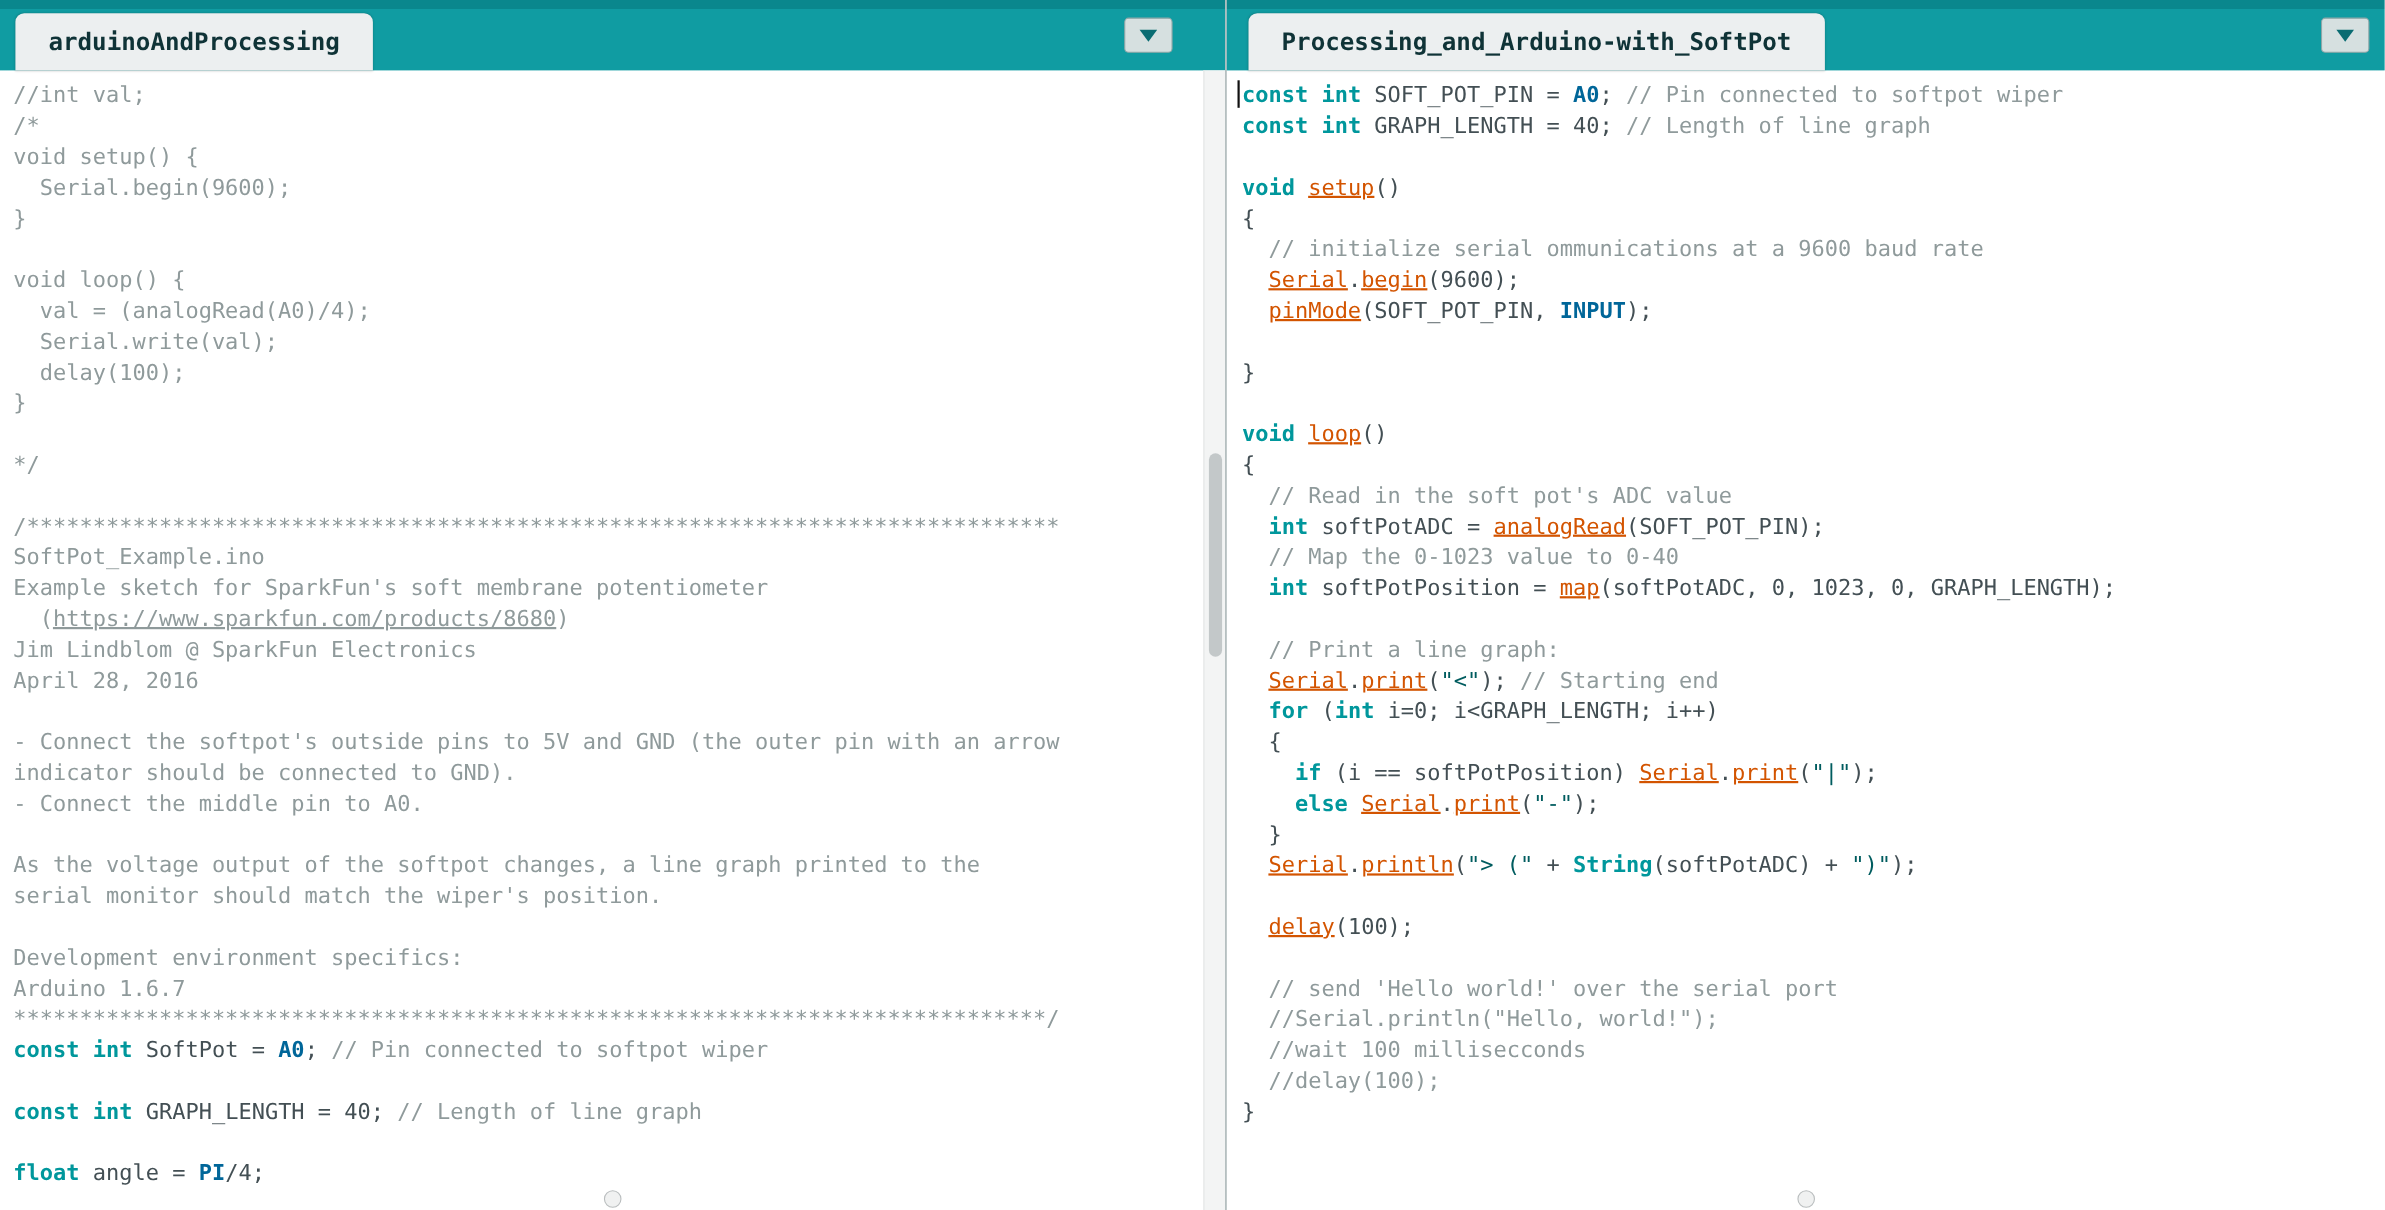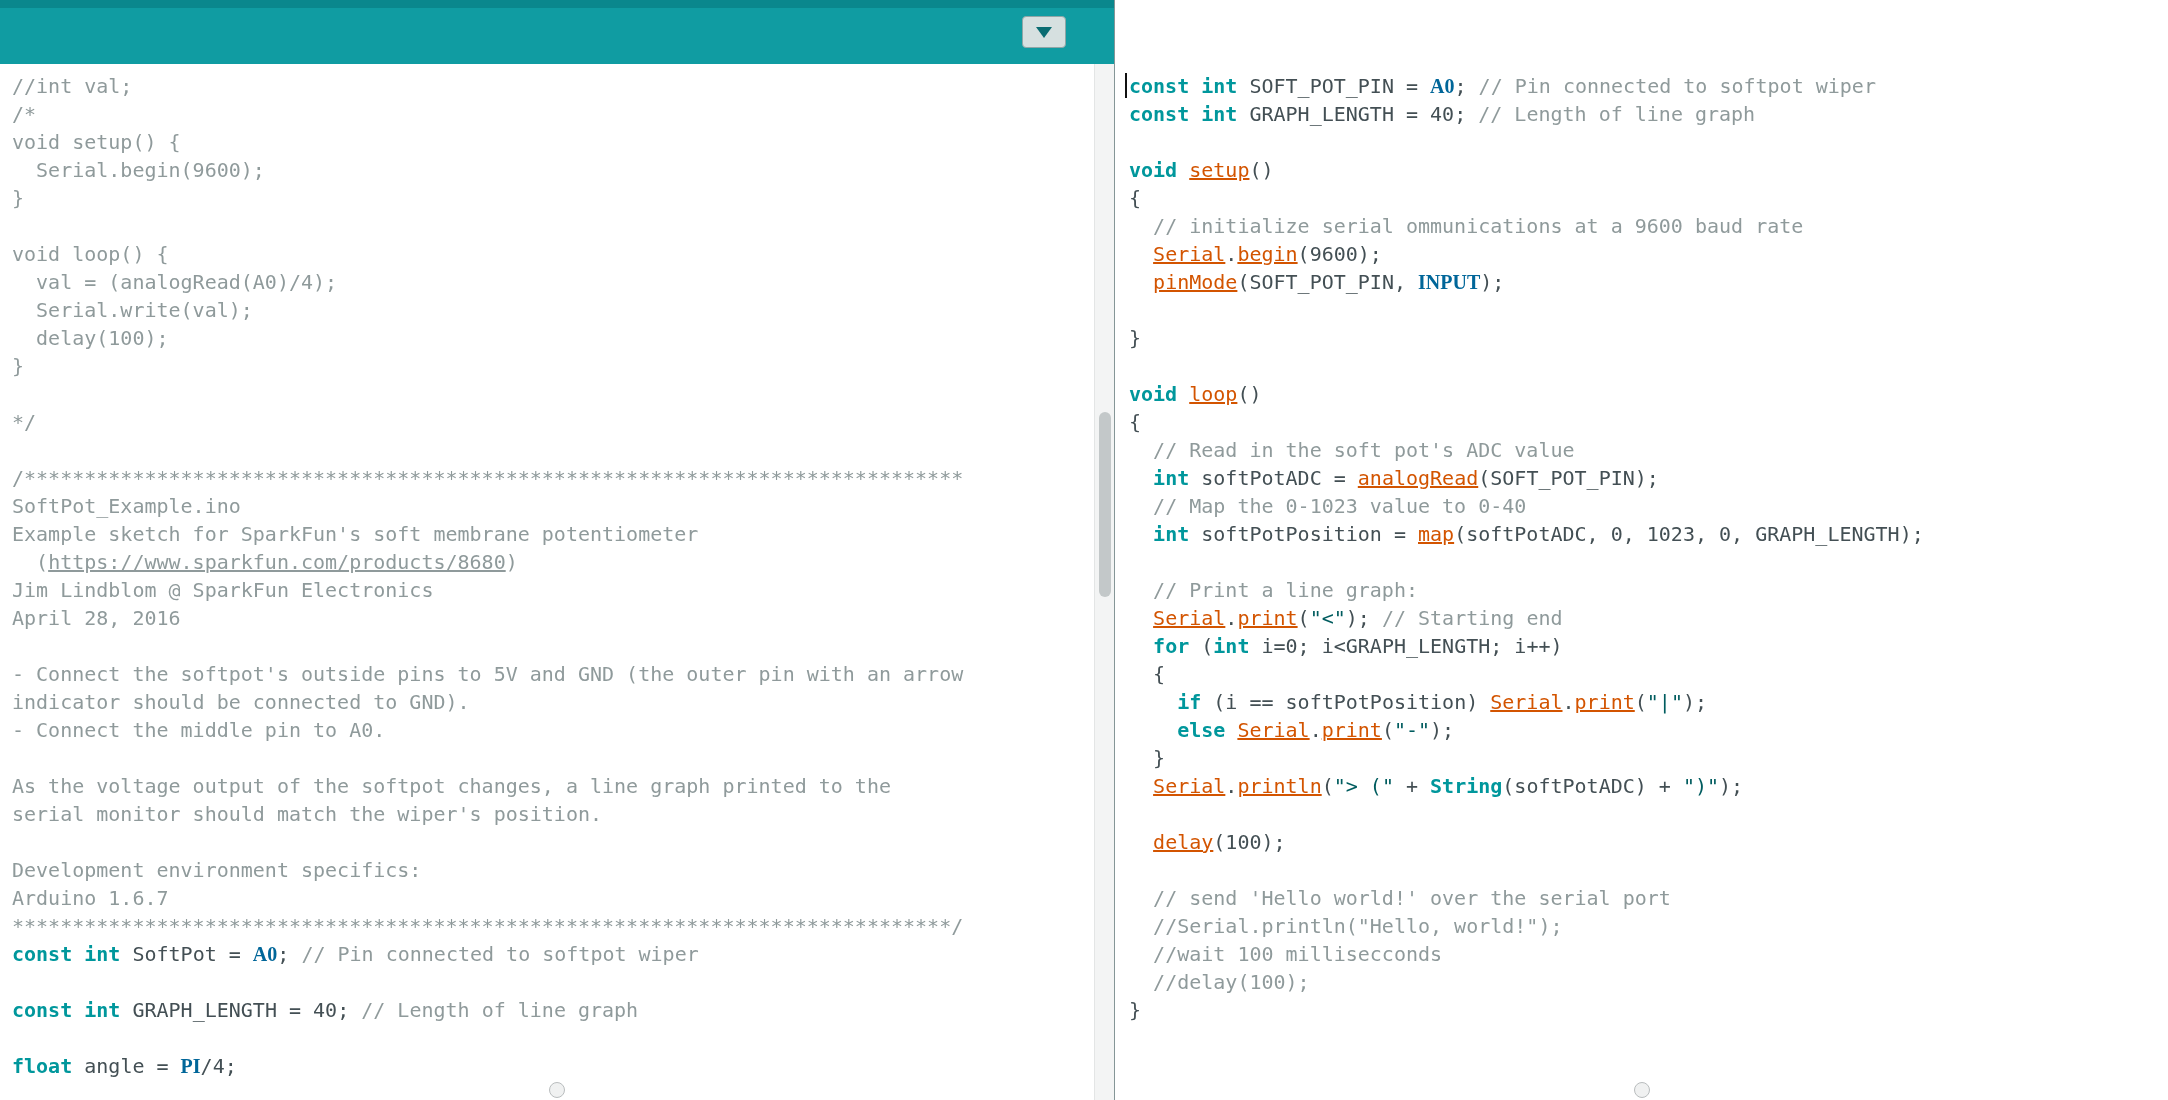--- a/index.html
+++ b/index.html
@@ -24,48 +24,59 @@
        display:flex;align-items:center;justify-content:center;}
   .window.left .tab-menu-btn{right:48px;}
   .window.right .tab-menu-btn{right:14px;}
   .tri{width:0;height:0;border-left:8px solid transparent;border-right:8px solid transparent;border-top:11px solid #0a6c72;display:block;}
   .editor{position:absolute;left:0;right:0;top:64px;bottom:0;padding:8px 0 0 12px;
           font-size:20px;line-height:28px;white-space:pre;color:var(--plain);overflow:hidden;}
   .window.right .editor{padding-left:14px;}
   .code-line{height:28px;}
   .tk-k{color:var(--kw);font-weight:bold;text-align:right;}
   .tk-f{color:var(--fn);text-decoration:underline;}
-  .tk-l{color:var(--lit);font-weight:bold;font-family:Liberation Serif, serif;}
+  .tk-l{color:var(--lit);font-weight:bold;}
   .tk-s{color:var(--str);}
   .tk-c{color:var(--cmt);}
   .tk-p{color:var(--plain);}
   .tk-u{color:var(--cmt);text-decoration:underline;}
   .vscroll{position:absolute;right:0;top:64px;bottom:0;width:20px;background:#f3f4f4;border-left:1px solid #e3e5e5;}
   .vthumb{position:absolute;left:4px;top:348px;width:12px;height:185px;background:#c3c8c9;border-radius:7px;}
   .hthumb{position:absolute;bottom:2px;left:50%;transform:translateX(-50%);width:16px;height:16px;
           background:#f0f1f1;border:1px solid #b9bdbe;border-radius:50%;}
   .caret{position:absolute;left:10px;top:73px;width:2px;height:25px;background:#111;}
 </style>
 </head>
 <body>
 
 <div class="workspace">
 
   <section class="window left">
     <header class="tabbar">
+      <div class="tab">
+        <span class="tab-label">arduinoAndProcessing</span>
+      </div>
       <button class="tab-menu-btn">
         <span class="tri"></span>
       </button>
     </header>
     <div class="editor" id="left-editor"><div class="code-line"><span class="tk-c">//int val;</span></div><div class="code-line"><span class="tk-c">/*</span></div><div class="code-line"><span class="tk-c">void setup() {</span></div><div class="code-line"><span class="tk-c">  Serial.begin(9600);</span></div><div class="code-line"><span class="tk-c">}</span></div><div class="code-line">&nbsp;</div><div class="code-line"><span class="tk-c">void loop() {</span></div><div class="code-line"><span class="tk-c">  val = (analogRead(A0)/4);</span></div><div class="code-line"><span class="tk-c">  Serial.write(val);</span></div><div class="code-line"><span class="tk-c">  delay(100);</span></div><div class="code-line"><span class="tk-c">}</span></div><div class="code-line">&nbsp;</div><div class="code-line"><span class="tk-c">*/</span></div><div class="code-line">&nbsp;</div><div class="code-line"><span class="tk-c">/******************************************************************************</span></div><div class="code-line"><span class="tk-c">SoftPot_Example.ino</span></div><div class="code-line"><span class="tk-c">Example sketch for SparkFun's soft membrane potentiometer</span></div><div class="code-line"><span class="tk-c">  (</span><span class="tk-u">https://www.sparkfun.com/products/8680</span><span class="tk-c">)</span></div><div class="code-line"><span class="tk-c">Jim Lindblom @ SparkFun Electronics</span></div><div class="code-line"><span class="tk-c">April 28, 2016</span></div><div class="code-line">&nbsp;</div><div class="code-line"><span class="tk-c">- Connect the softpot's outside pins to 5V and GND (the outer pin with an arrow</span></div><div class="code-line"><span class="tk-c">indicator should be connected to GND).</span></div><div class="code-line"><span class="tk-c">- Connect the middle pin to A0.</span></div><div class="code-line">&nbsp;</div><div class="code-line"><span class="tk-c">As the voltage output of the softpot changes, a line graph printed to the</span></div><div class="code-line"><span class="tk-c">serial monitor should match the wiper's position.</span></div><div class="code-line">&nbsp;</div><div class="code-line"><span class="tk-c">Development environment specifics:</span></div><div class="code-line"><span class="tk-c">Arduino 1.6.7</span></div><div class="code-line"><span class="tk-c">******************************************************************************/</span></div><div class="code-line"><span class="tk-k">const</span><span class="tk-p"> </span><span class="tk-k">int</span><span class="tk-p"> SoftPot = </span><span class="tk-l">A0</span><span class="tk-p">; </span><span class="tk-c">// Pin connected to softpot wiper</span></div><div class="code-line">&nbsp;</div><div class="code-line"><span class="tk-k">const</span><span class="tk-p"> </span><span class="tk-k">int</span><span class="tk-p"> GRAPH_LENGTH = 40; </span><span class="tk-c">// Length of line graph</span></div><div class="code-line">&nbsp;</div><div class="code-line"><span class="tk-k">float</span><span class="tk-p"> angle = </span><span class="tk-l">PI</span><span class="tk-p">/4;</span></div></div>
     <div class="vscroll">
       <div class="vthumb"></div>
     </div>
     <div class="hthumb"></div>
   </section>
 
   <section class="window right">
+    <header class="tabbar">
+      <div class="tab">
+        <span class="tab-label">Processing_and_Arduino-with_SoftPot</span>
+      </div>
+      <button class="tab-menu-btn">
+        <span class="tri"></span>
+      </button>
+    </header>
     <div class="editor" id="right-editor"><div class="code-line"><span class="tk-k">const</span><span class="tk-p"> </span><span class="tk-k">int</span><span class="tk-p"> SOFT_POT_PIN = </span><span class="tk-l">A0</span><span class="tk-p">; </span><span class="tk-c">// Pin connected to softpot wiper</span></div><div class="code-line"><span class="tk-k">const</span><span class="tk-p"> </span><span class="tk-k">int</span><span class="tk-p"> GRAPH_LENGTH = 40; </span><span class="tk-c">// Length of line graph</span></div><div class="code-line">&nbsp;</div><div class="code-line"><span class="tk-k">void</span><span class="tk-p"> </span><span class="tk-f">setup</span><span class="tk-p">()</span></div><div class="code-line"><span class="tk-p">{</span></div><div class="code-line"><span class="tk-p">  </span><span class="tk-c">// initialize serial ommunications at a 9600 baud rate</span></div><div class="code-line"><span class="tk-p">  </span><span class="tk-f">Serial</span><span class="tk-p">.</span><span class="tk-f">begin</span><span class="tk-p">(9600);</span></div><div class="code-line"><span class="tk-p">  </span><span class="tk-f">pinMode</span><span class="tk-p">(SOFT_POT_PIN, </span><span class="tk-l">INPUT</span><span class="tk-p">);</span></div><div class="code-line">&nbsp;</div><div class="code-line"><span class="tk-p">}</span></div><div class="code-line">&nbsp;</div><div class="code-line"><span class="tk-k">void</span><span class="tk-p"> </span><span class="tk-f">loop</span><span class="tk-p">()</span></div><div class="code-line"><span class="tk-p">{</span></div><div class="code-line"><span class="tk-p">  </span><span class="tk-c">// Read in the soft pot's ADC value</span></div><div class="code-line"><span class="tk-p">  </span><span class="tk-k">int</span><span class="tk-p"> softPotADC = </span><span class="tk-f">analogRead</span><span class="tk-p">(SOFT_POT_PIN);</span></div><div class="code-line"><span class="tk-p">  </span><span class="tk-c">// Map the 0-1023 value to 0-40</span></div><div class="code-line"><span class="tk-p">  </span><span class="tk-k">int</span><span class="tk-p"> softPotPosition = </span><span class="tk-f">map</span><span class="tk-p">(softPotADC, 0, 1023, 0, GRAPH_LENGTH);</span></div><div class="code-line">&nbsp;</div><div class="code-line"><span class="tk-p">  </span><span class="tk-c">// Print a line graph:</span></div><div class="code-line"><span class="tk-p">  </span><span class="tk-f">Serial</span><span class="tk-p">.</span><span class="tk-f">print</span><span class="tk-p">(</span><span class="tk-s">"&lt;"</span><span class="tk-p">); </span><span class="tk-c">// Starting end</span></div><div class="code-line"><span class="tk-p">  </span><span class="tk-k">for</span><span class="tk-p"> (</span><span class="tk-k">int</span><span class="tk-p"> i=0; i&lt;GRAPH_LENGTH; i++)</span></div><div class="code-line"><span class="tk-p">  {</span></div><div class="code-line"><span class="tk-p">    </span><span class="tk-k">if</span><span class="tk-p"> (i == softPotPosition) </span><span class="tk-f">Serial</span><span class="tk-p">.</span><span class="tk-f">print</span><span class="tk-p">(</span><span class="tk-s">"|"</span><span class="tk-p">);</span></div><div class="code-line"><span class="tk-p">    </span><span class="tk-k">else</span><span class="tk-p"> </span><span class="tk-f">Serial</span><span class="tk-p">.</span><span class="tk-f">print</span><span class="tk-p">(</span><span class="tk-s">"-"</span><span class="tk-p">);</span></div><div class="code-line"><span class="tk-p">  }</span></div><div class="code-line"><span class="tk-p">  </span><span class="tk-f">Serial</span><span class="tk-p">.</span><span class="tk-f">println</span><span class="tk-p">(</span><span class="tk-s">"&gt; ("</span><span class="tk-p"> + </span><span class="tk-k">String</span><span class="tk-p">(softPotADC) + </span><span class="tk-s">")"</span><span class="tk-p">);</span></div><div class="code-line">&nbsp;</div><div class="code-line"><span class="tk-p">  </span><span class="tk-f">delay</span><span class="tk-p">(100);</span></div><div class="code-line">&nbsp;</div><div class="code-line"><span class="tk-p">  </span><span class="tk-c">// send 'Hello world!' over the serial port</span></div><div class="code-line"><span class="tk-p">  </span><span class="tk-c">//Serial.println("Hello, world!");</span></div><div class="code-line"><span class="tk-p">  </span><span class="tk-c">//wait 100 millisecconds</span></div><div class="code-line"><span class="tk-p">  </span><span class="tk-c">//delay(100);</span></div><div class="code-line"><span class="tk-p">}</span></div></div>
     <div class="caret"></div>
     <div class="hthumb"></div>
   </section>
 
 </div>
 
 </body></html>

